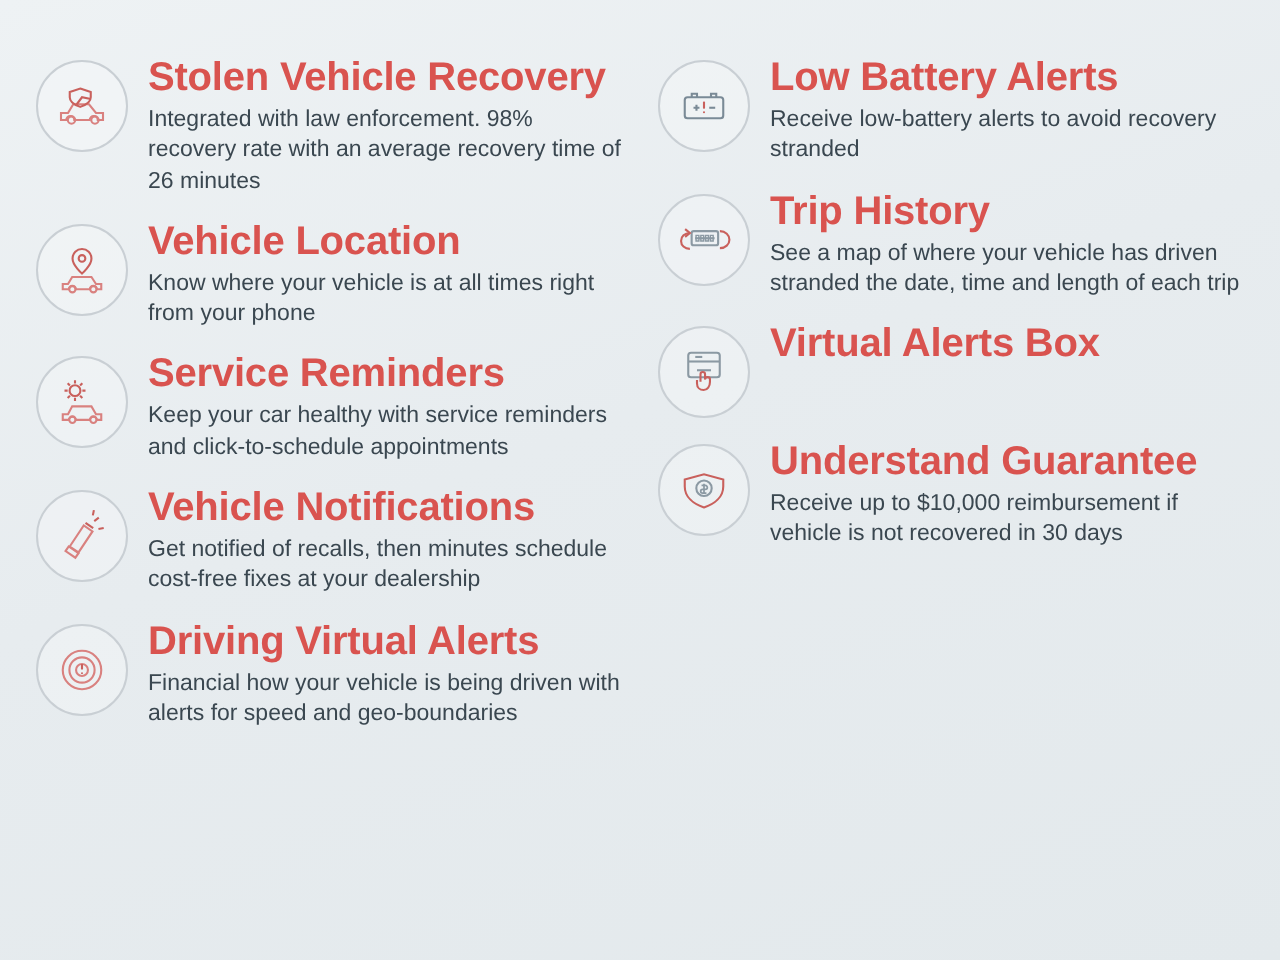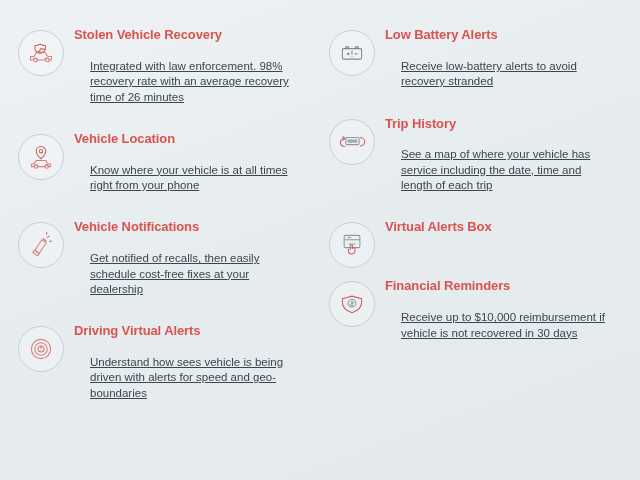--- a/index.html
+++ b/index.html
@@ -51,32 +51,31 @@
   }
   .icon-wrap svg {
     display: block;
   }
   .ftext {
     flex: 1 1 auto;
     min-width: 0;
   }
   .ftitle {
     color: #d9534f;
-    font-size: 13px;
+    font-size: 20px;
     font-weight: bold;
     line-height: 1.15;
     margin: 0 0 2px 0;
     letter-spacing: -0.1px;
   }
   .fdesc {
     color: #3a4750;
     font-size: 11.5px;
     line-height: 1.33;
-    margin: 16px;
-    text-decoration: underline;
+    margin: 0;
   }
 </style>
 </head>
 <body>
 
 <div class="page">
   <div class="columns">
 
     <div class="col">
 
@@ -105,49 +104,66 @@
             <circle cx="10.5" cy="27" r="1.8"></circle>
             <circle cx="22.5" cy="27" r="1.8"></circle>
           </svg>
         </div>
         <div class="ftext">
           <p class="ftitle">Vehicle Location</p>
           <p class="fdesc">Know where your vehicle is at all times right from your phone</p>
         </div>
       </div>
 
+      <div class="feature">
+        <div class="icon-wrap">
+          <svg width="28" height="28" viewBox="0 0 32 32" fill="none" stroke="#d9817f" stroke-width="1.2">
+            <path d="M5 23 h3 l2.4-4.5h11L24 23h3v3.2h-2.5a2 2 0 0 0-4 0h-8a2 2 0 0 0-4 0H5z"></path>
+            <circle cx="10.5" cy="26.2" r="1.8"></circle>
+            <circle cx="22.5" cy="26.2" r="1.8"></circle>
+            <circle cx="12" cy="9.5" r="3.1" stroke="#c9605c"></circle>
+            <g stroke="#c9605c">
+              <path d="M12 3.6v1.8M12 13.6v1.8M6 9.5h1.8M16.2 9.5H18M7.8 5.3l1.3 1.3M14.9 12.4l1.3 1.3M16.2 5.3l-1.3 1.3M9.1 12.4l-1.3 1.3"></path>
+            </g>
+          </svg>
+        </div>
+        <div class="ftext">
+          <p class="ftitle">Service Reminders</p>
+          <p class="fdesc">Keep your car healthy with service reminders and click-to-schedule appointments</p>
+        </div>
+      </div>
 
       <div class="feature">
         <div class="icon-wrap">
           <svg width="28" height="28" viewBox="0 0 32 32" fill="none" stroke="#d9817f" stroke-width="1.2">
             <path d="M9 22l8-12 5 3.4-8 12z"></path>
             <path d="M8.4 22l5.6 3.8-1.8 2.6-5.6-3.8z"></path>
             <path d="M18 8.5l4.4 3" stroke="#c9605c"></path>
             <path d="M23 7.5l2.6-2M25.4 12l3-0.6M22.2 4.2l0.6-3" stroke="#c9605c"></path>
           </svg>
         </div>
         <div class="ftext">
           <p class="ftitle">Vehicle Notifications</p>
-          <p class="fdesc">Get notified of recalls, then easily schedule cost-free fixes at your dealership</p>
+          <p class="fdesc">Get notified of recalls, then minutes schedule cost-free fixes at your dealership</p>
         </div>
       </div>
 
       <div class="feature">
         <div class="icon-wrap">
           <svg width="28" height="28" viewBox="0 0 32 32" fill="none" stroke="#d9817f" stroke-width="1.2">
             <circle cx="16" cy="16" r="11"></circle>
             <circle cx="16" cy="16" r="7.2"></circle>
             <circle cx="16" cy="16" r="3.4"></circle>
             <path d="M16 12.6v3.1" stroke="#c9605c"></path>
             <circle cx="16" cy="17.8" r="0.55" fill="#c9605c" stroke="none"></circle>
           </svg>
         </div>
         <div class="ftext">
           <p class="ftitle">Driving Virtual Alerts</p>
-          <p class="fdesc">Understand how sees vehicle is being driven with alerts for speed and geo-boundaries</p>
+          <p class="fdesc">Financial how your vehicle is being driven with alerts for speed and geo-boundaries</p>
         </div>
       </div>
 
     </div>
 
     <div class="col">
 
       <div class="feature">
         <div class="icon-wrap">
           <svg width="28" height="28" viewBox="0 0 32 32" fill="none" stroke="#7a8a96" stroke-width="1.2">
@@ -171,21 +187,21 @@
             <rect x="10" y="9" width="15" height="8" rx="1.2" stroke="#8b99a3"></rect>
             <path d="M12 13h11" stroke="#8b99a3"></path>
             <path d="M12.5 11.4h1.6v3.2h-1.6zM15.2 11.4h1.6v3.2h-1.6zM17.9 11.4h1.6v3.2h-1.6zM20.6 11.4h1.6v3.2h-1.6z" stroke="#8b99a3" stroke-width="0.8"></path>
             <path d="M9 19c-3 0-5 -2 -5 -4.5S6 10 9 10" stroke="#c9605c"></path>
             <path d="M26 9c3.2 0 5.4 2.2 5.4 4.8S29.2 18.6 26 18.6" stroke="#c9605c"></path>
             <path d="M6.3 7.8L9 10l-2.7 2.2" stroke="#c9605c"></path>
           </svg>
         </div>
         <div class="ftext">
           <p class="ftitle">Trip History</p>
-          <p class="fdesc">See a map of where your vehicle has service including the date, time and length of each trip</p>
+          <p class="fdesc">See a map of where your vehicle has driven stranded the date, time and length of each trip</p>
         </div>
       </div>
 
       <div class="feature">
         <div class="icon-wrap">
           <svg width="28" height="28" viewBox="0 0 32 32" fill="none" stroke="#8b99a3" stroke-width="1.2">
             <rect x="7" y="5" width="18" height="14" rx="1.6"></rect>
             <path d="M7 10h18"></path>
             <path d="M11 7.4h4"></path>
             <path d="M12 15h8"></path>
@@ -200,21 +216,21 @@
 
       <div class="feature">
         <div class="icon-wrap">
           <svg width="28" height="28" viewBox="0 0 32 32" fill="none" stroke="#8b99a3" stroke-width="1.2">
             <path d="M5 10l11-3 11 3v4c0 6-5 10-11 12C10 24 5 20 5 14z" stroke="#c9605c"></path>
             <circle cx="16" cy="15" r="4.4"></circle>
             <path d="M16 12.4v5.2M14.6 13.4h2.2a1.1 1.1 0 0 1 0 2.2h-1.6a1.1 1.1 0 0 0 0 2.2h2.2" stroke-width="1"></path>
           </svg>
         </div>
         <div class="ftext">
-          <p class="ftitle">Financial Reminders</p>
+          <p class="ftitle">Understand Guarantee</p>
           <p class="fdesc">Receive up to $10,000 reimbursement if vehicle is not recovered in 30 days</p>
         </div>
       </div>
 
 
     </div>
 
   </div>
 </div>
 

